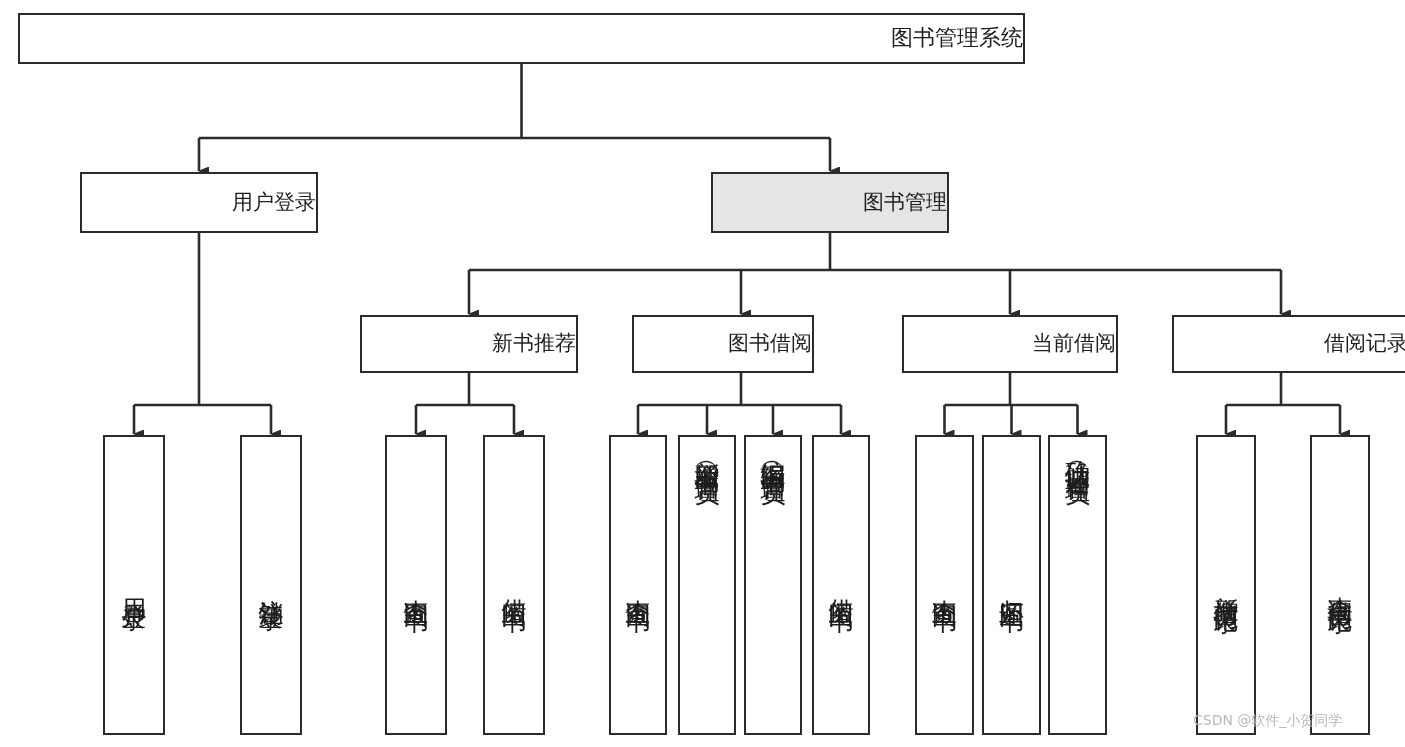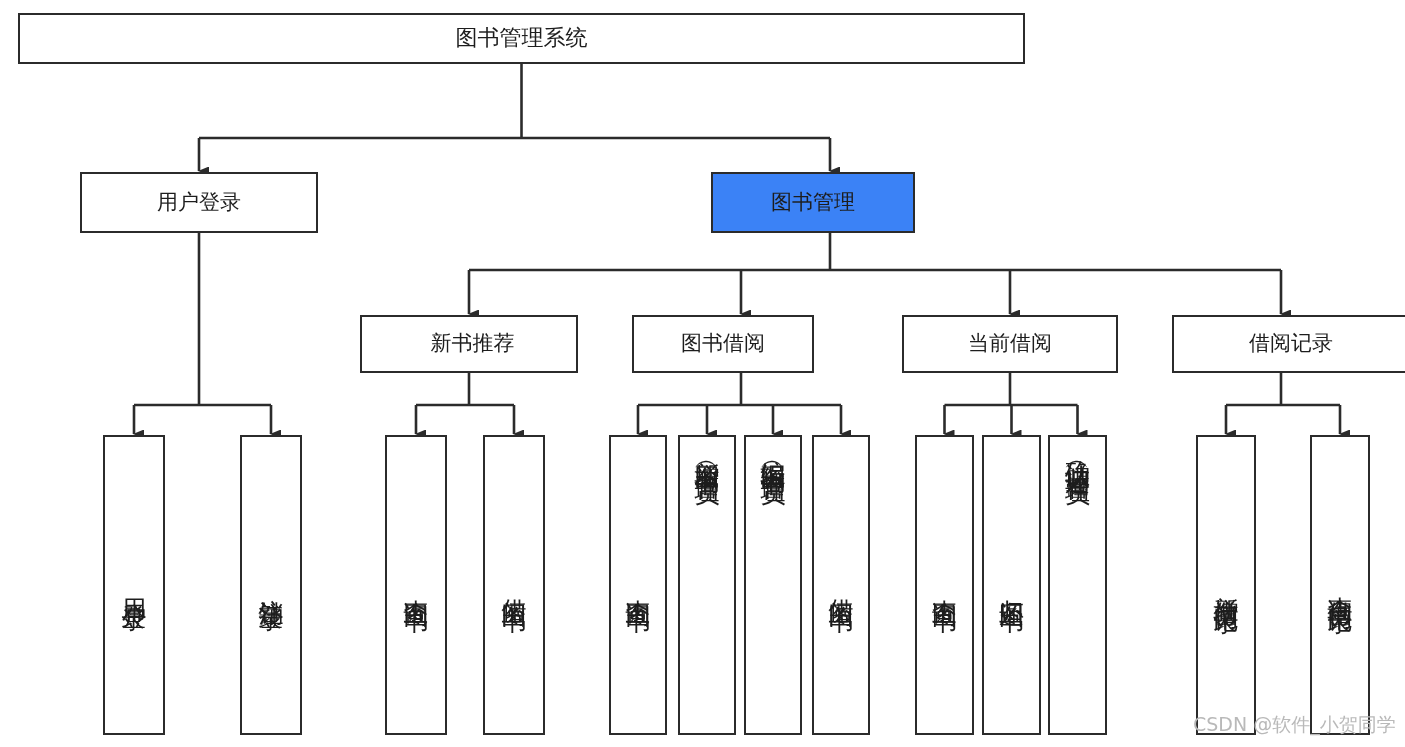--- a/index.html
+++ b/index.html
@@ -25,21 +25,21 @@
     width: 1405px;
     height: 747px;
   }
   .node-box {
     position: absolute;
     box-sizing: border-box;
     background: #ffffff;
     border: 2px solid #2b2b2b;
     display: flex;
     align-items: center;
-    justify-content: center;
+    justify-content: flex-end;
   }
   .node-label {
     color: #1d1d1d;
     font-family: "DejaVu Sans", "Liberation Sans", sans-serif;
     line-height: 1.02;
     text-align: center;
     white-space: pre-wrap;
   }
   .node-horizontal .node-label {
     font-size: 21px;
@@ -59,21 +59,21 @@
     letter-spacing: 3px;
     line-height: 1;
   }
   .node-vertical.v-center {
     align-items: center;
     padding-top: 0;
   }
   .watermark {
     position: absolute;
     color: #b9b9b9;
-    font-size: 19px;
+    font-size: 14px;
     font-family: "DejaVu Sans", "Liberation Sans", sans-serif;
     white-space: nowrap;
     pointer-events: none;
   }
 </style>
 </head>
 <body>
 
 <div id="diagram-root">
 
@@ -120,21 +120,21 @@
       </g>
   </svg>
 
   <div id="nodes-layer">
       <div class="node-box node-horizontal node-root" style="left: 18px; top: 13px; width: 1007px; height: 51px; border-color: rgb(43, 43, 43); background: rgb(255, 255, 255);">
         <span class="node-label" style="color: rgb(29, 29, 29);">图书管理系统</span>
       </div>
       <div class="node-box node-horizontal" style="left: 80px; top: 172px; width: 238px; height: 61px; border-color: rgb(43, 43, 43); background: rgb(255, 255, 255);">
         <span class="node-label" style="color: rgb(29, 29, 29);">用户登录</span>
       </div>
-      <div class="node-box node-horizontal" style="left: 711px; top: 172px; width: 204px; height: 61px; border-color: rgb(43, 43, 43); background: #3b82f6;">
+      <div class="node-box node-horizontal" style="left: 711px; top: 172px; width: 238px; height: 61px; border-color: rgb(43, 43, 43); background: #e5e5e5;">
         <span class="node-label" style="color: rgb(29, 29, 29);">图书管理</span>
       </div>
       <div class="node-box node-horizontal" style="left: 360px; top: 315px; width: 218px; height: 58px; border-color: rgb(43, 43, 43); background: rgb(255, 255, 255);">
         <span class="node-label" style="color: rgb(29, 29, 29); margin-left: 7px;">新书推荐</span>
       </div>
       <div class="node-box node-horizontal" style="left: 632px; top: 315px; width: 182px; height: 58px; border-color: rgb(43, 43, 43); background: rgb(255, 255, 255);">
         <span class="node-label" style="color: rgb(29, 29, 29);">图书借阅</span>
       </div>
       <div class="node-box node-horizontal" style="left: 902px; top: 315px; width: 216px; height: 58px; border-color: rgb(43, 43, 43); background: rgb(255, 255, 255);">
         <span class="node-label" style="color: rgb(29, 29, 29);">当前借阅</span>

